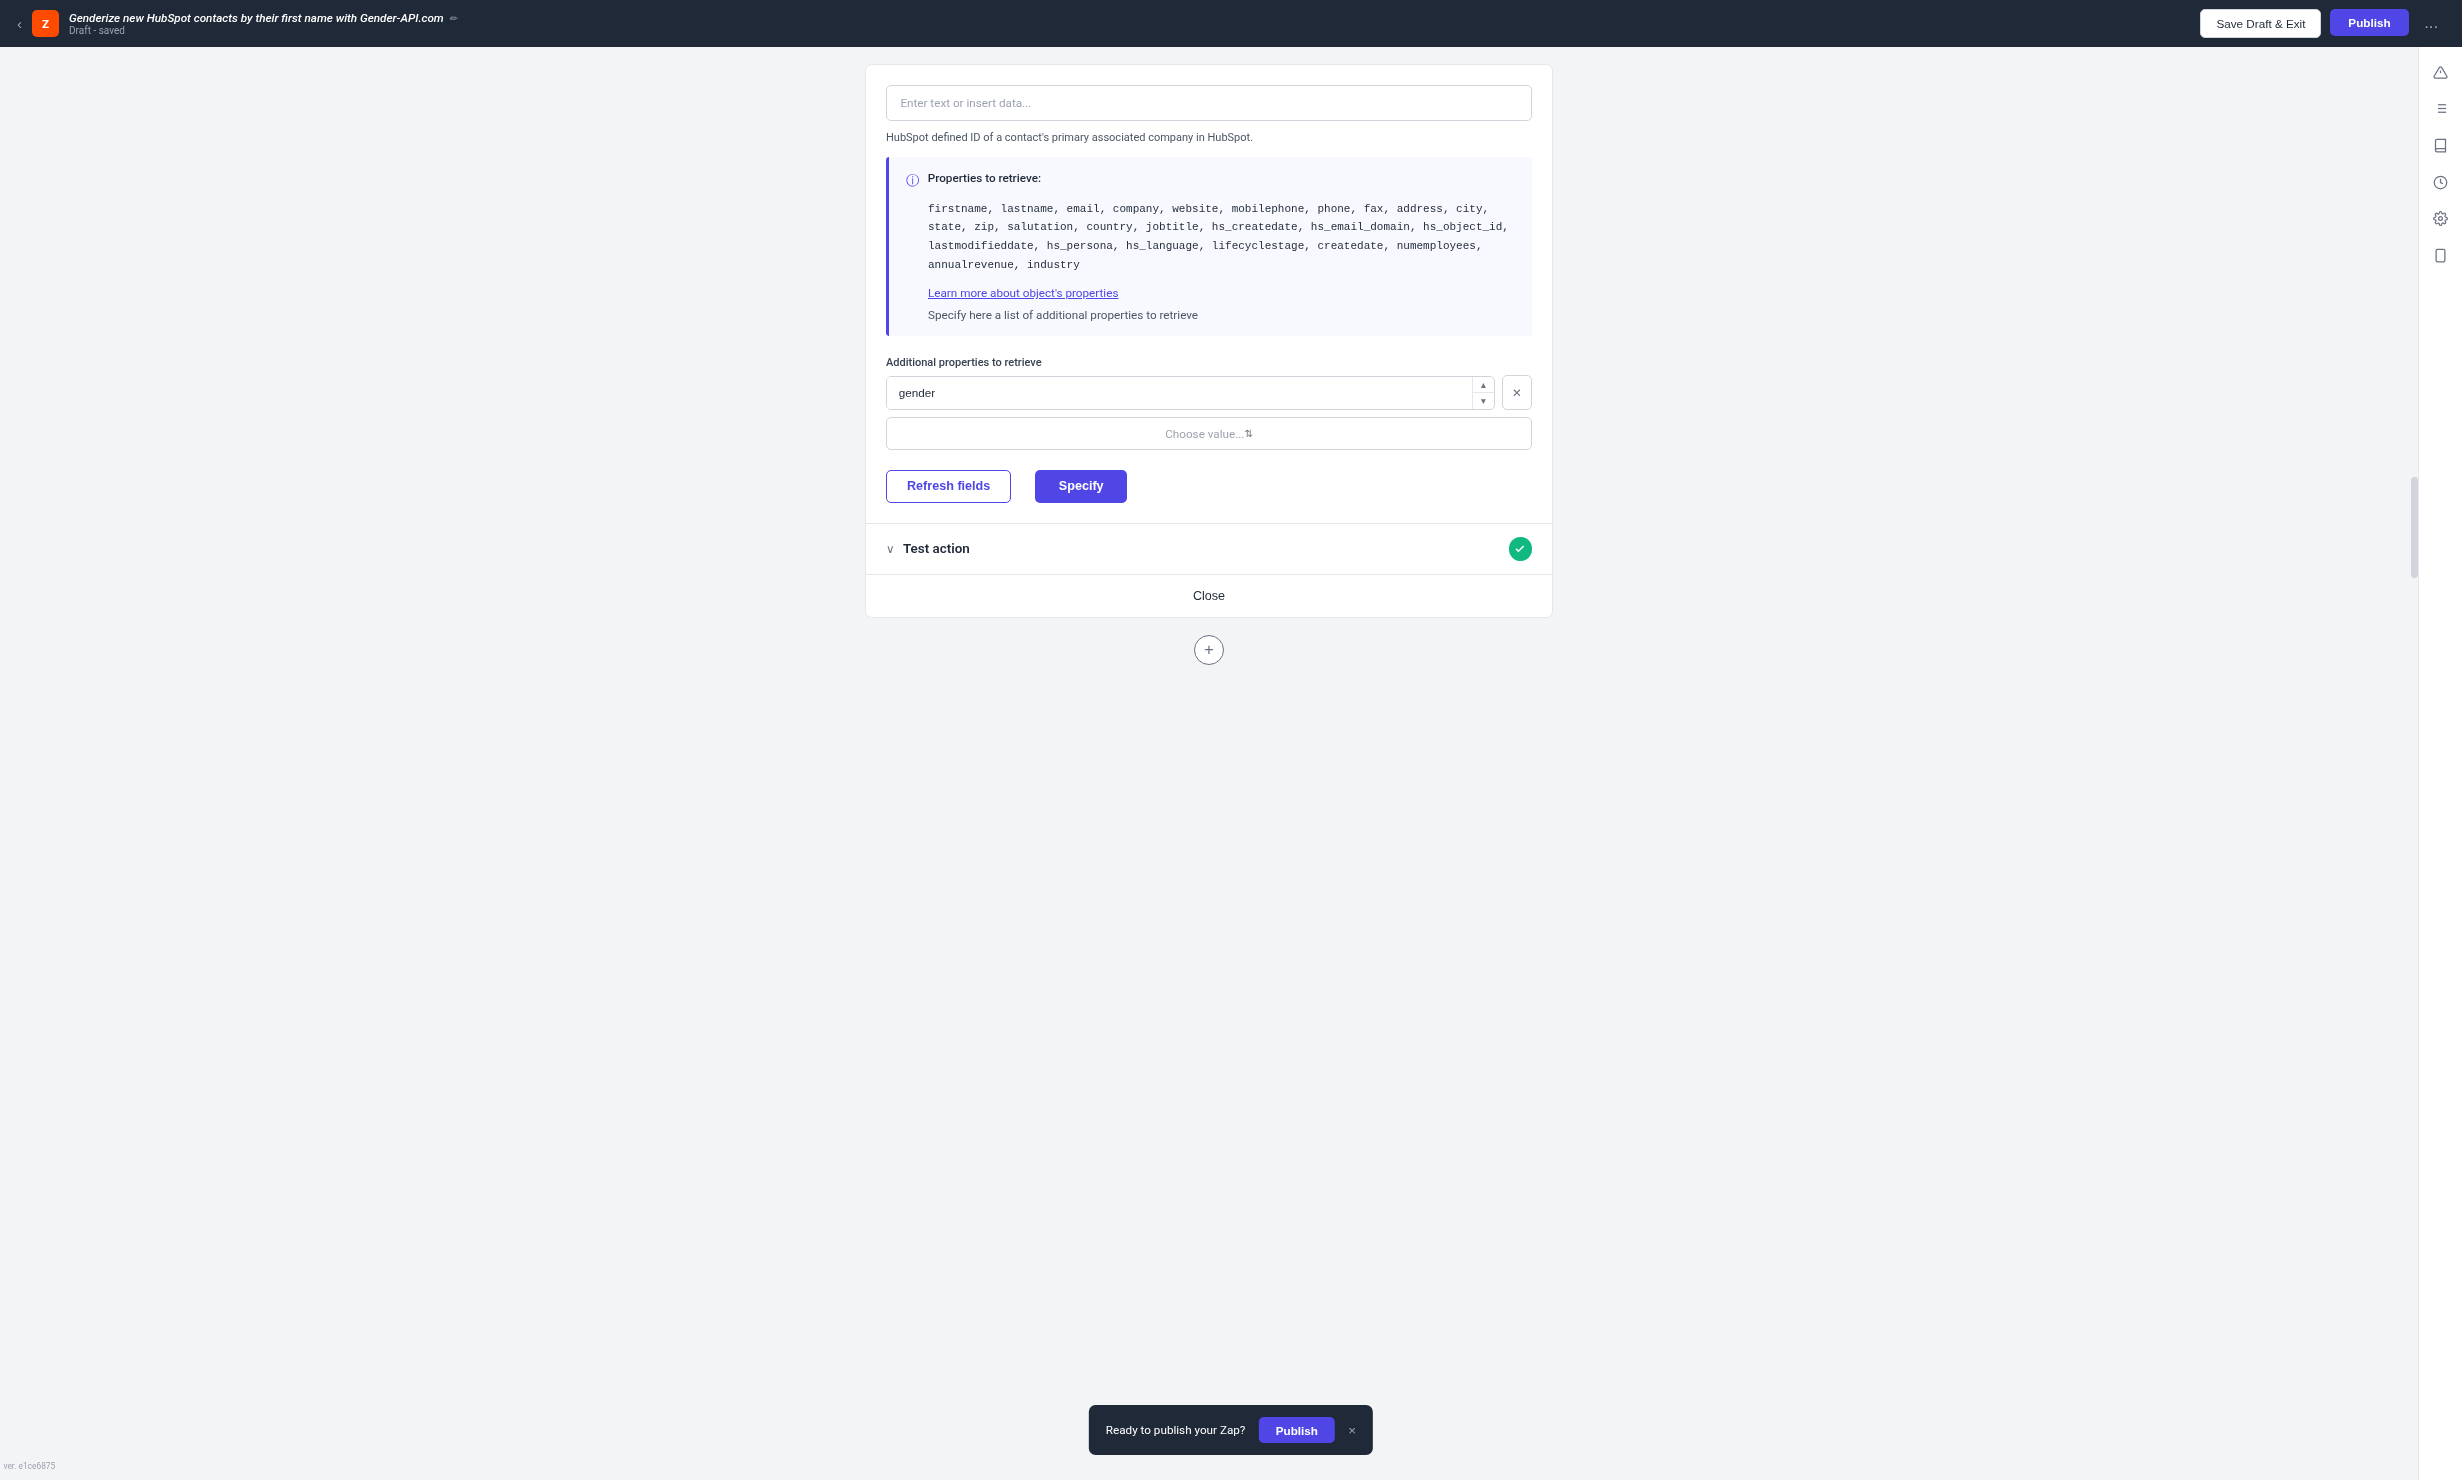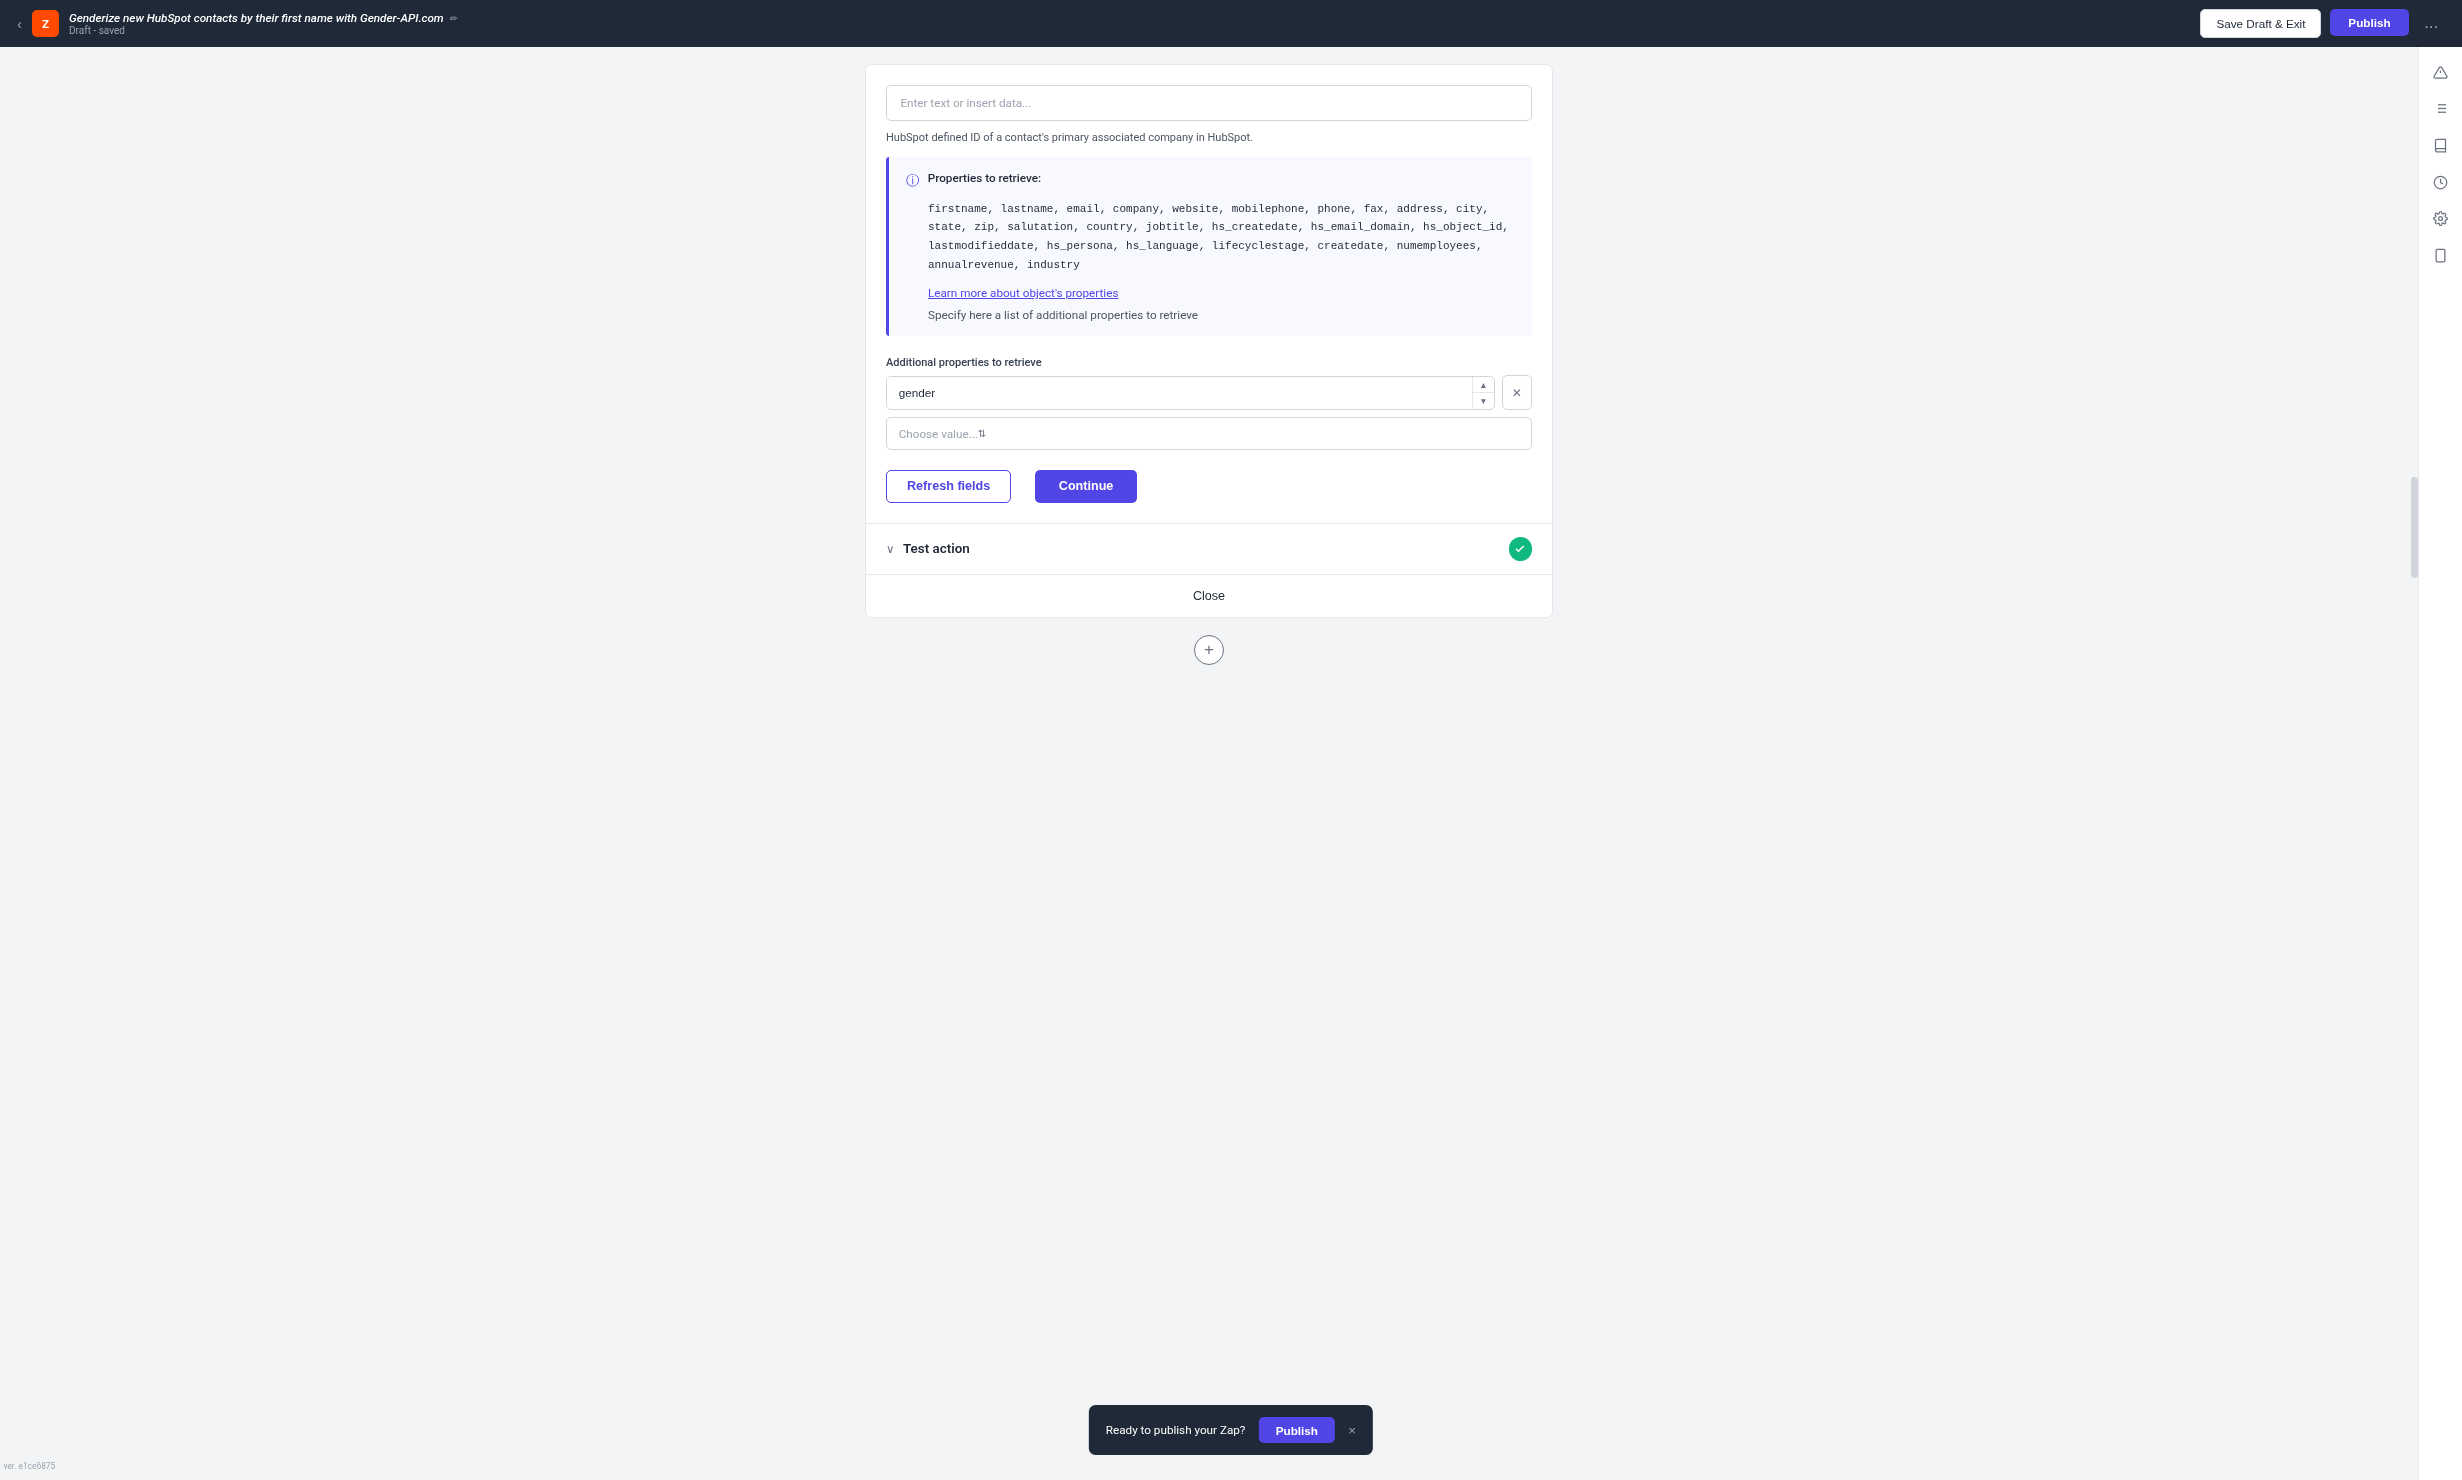--- a/index.html
+++ b/index.html
@@ -290,21 +290,21 @@
       width: 100%;
       border: 0.8px solid #d1d5db;
       border-radius: 5px;
       padding: 8.4px 11.7px;
       font-size: 11.7px;
       color: #9ca3af;
       background: white;
       cursor: pointer;
       display: flex;
       align-items: center;
-      justify-content: flex-start;
+      justify-content: center;
       margin-bottom: 20px;
     }
     .select-arrow {
       color: #6b7280;
       font-size: 10px;
     }
 
     
     .action-buttons {
       display: flex;
@@ -566,21 +566,21 @@
           <button class="clear-btn">✕</button>
         </div>
 
         <div class="select-input">
           <span style="color:#9ca3af;">Choose value...</span>
           <span class="select-arrow">⇅</span>
         </div>
 
         <div class="action-buttons">
           <button class="btn-refresh">Refresh fields</button>
-          <button class="btn-continue">Continue</button>
+          <button class="btn-continue">Specify</button>
         </div>
 
       </div>
 
       <div class="test-action-section">
         <div class="test-action-left">
           <span class="chevron-icon">∨</span>
           <span class="test-action-title">Test action</span>
         </div>
         <div class="success-badge">

